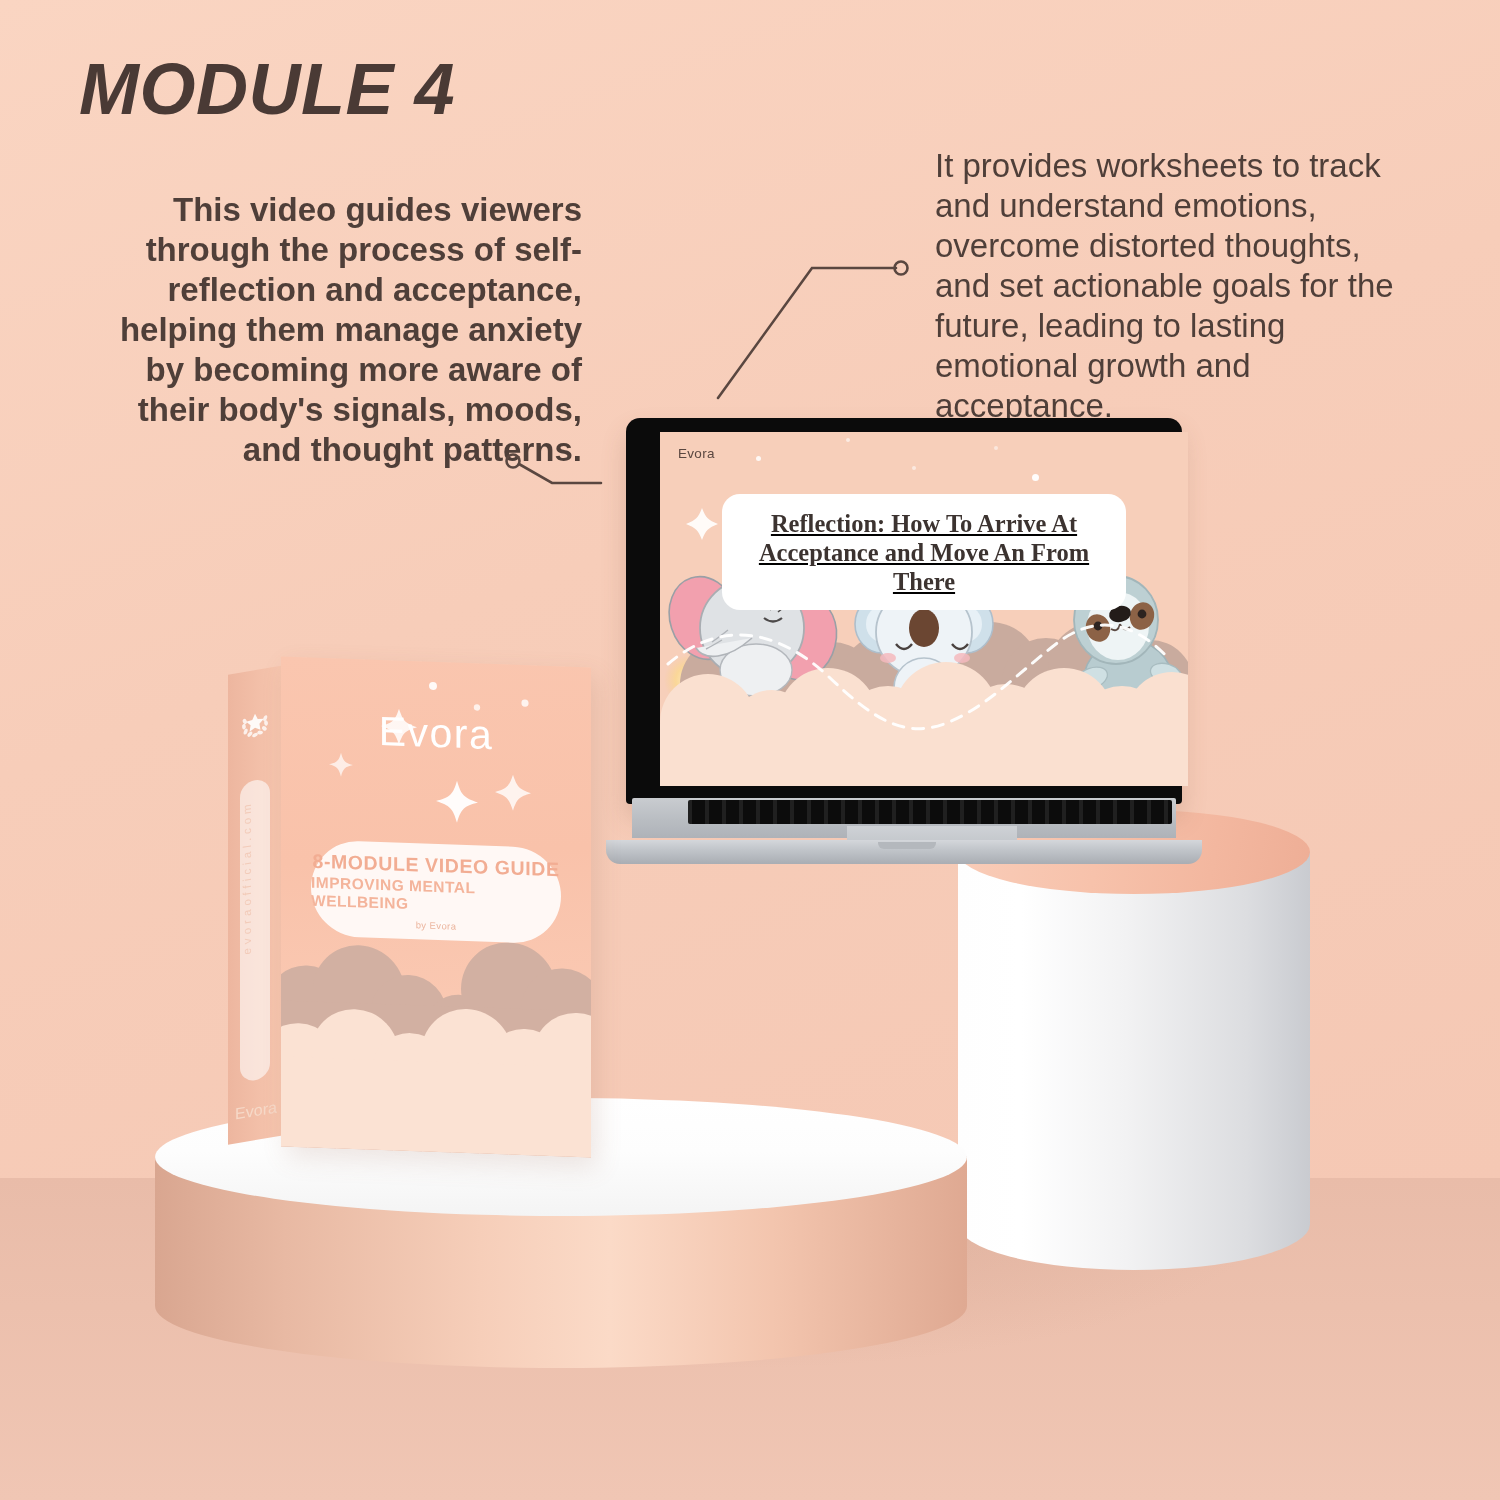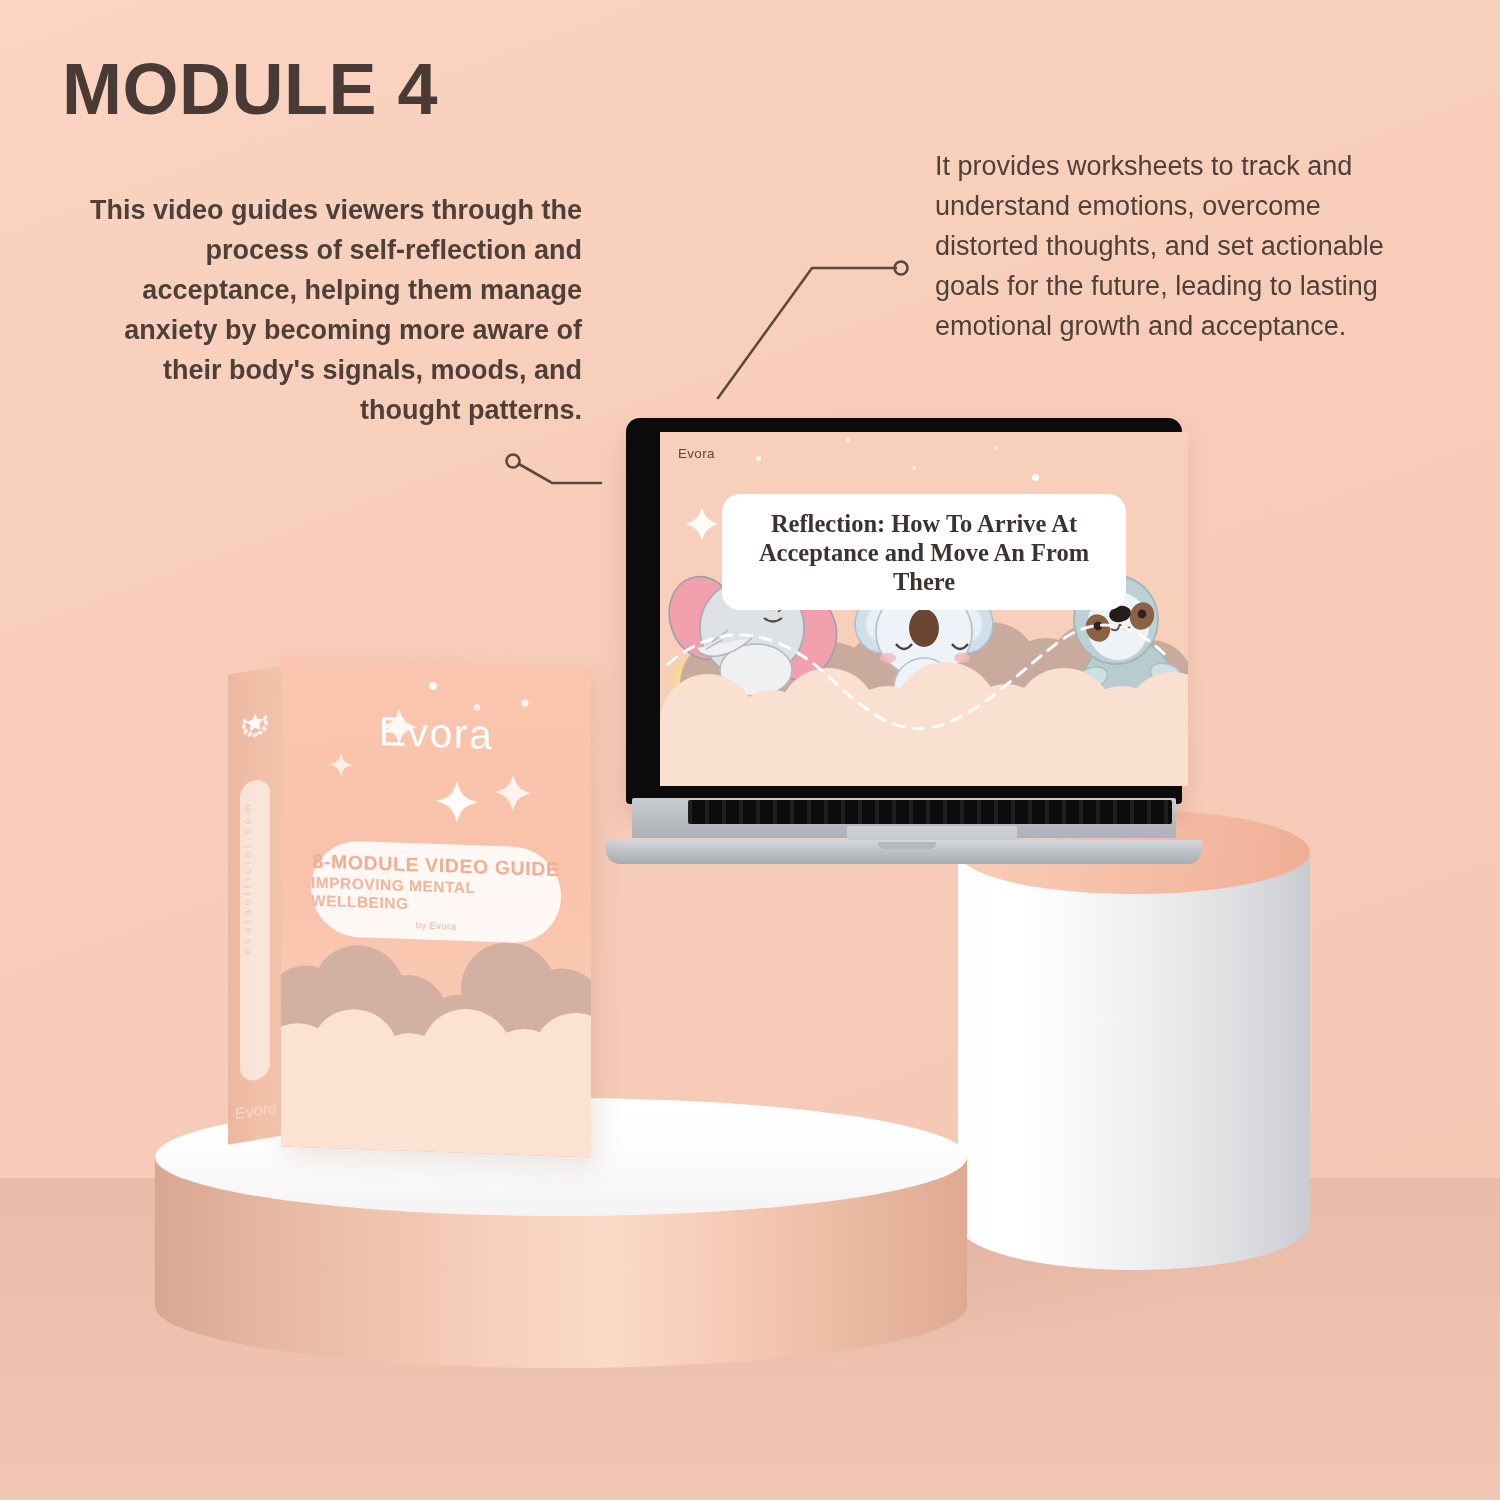--- a/index.html
+++ b/index.html
@@ -20,27 +20,28 @@
     position:absolute; left:0; top:1178px; width:1500px; height:322px;
     background:linear-gradient(180deg,#e9bca9 0%,#ecc0ad 40%,#f0c6b4 100%);
   }
   .floor-shade {
     position:absolute; left:0; top:1178px; width:1500px; height:250px;
     background:radial-gradient(ellipse 760px 210px at 720px 40px, rgba(190,140,120,.30), rgba(190,140,120,0) 72%);
   }
 
   
   #module-title {
-    position:absolute; left:62px; top:48px;
+    position:absolute; left:79px; top:48px;
     font-size:72px; font-weight:bold; letter-spacing:.5px;
     color:#4a3a35;
+    font-style:italic;
   }
   .para {
     position:absolute;
-    color:#4f3f39; font-size:27px; line-height:40px;
+    color:#4f3f39; font-size:33px; line-height:40px;
   }
   #para-left  { left:82px; top:190px; width:500px; text-align:right;font-weight:bold; }
   #para-right { left:935px; top:146px; width:480px; text-align:left; }
 
   
   #connectors { position:absolute; left:0; top:0; width:1500px; height:1500px; }
 
   
   .podium-back { position:absolute; left:958px; top:810px; width:352px; height:500px; }
   .podium-back .body {
@@ -116,21 +117,21 @@
 
   
   .slide { position:absolute; inset:0; background:#f7cfba; }
   .slide-logo {
     position:absolute; left:18px; top:14px;
     font-size:13.5px; color:#5a4740; letter-spacing:.3px;
   }
   .title-card {
     position:absolute; left:62px; top:62px; width:404px; height:116px;
     background:#ffffff; border-radius:18px; z-index:4;
-    display:flex; align-items:center; justify-content:center;
+    display:flex; align-items:center; justify-content:center;text-decoration:underline;
   }
   .title-card p {
     font-family:"Liberation Serif", serif;
     font-weight:bold; font-size:24.5px; line-height:29px;
     color:#3c3330; text-align:center; padding:0 14px;
   }
   .sky-dot { position:absolute; background:#fff; border-radius:50%; }
   .slide-layer { position:absolute; inset:0; }
 
   

